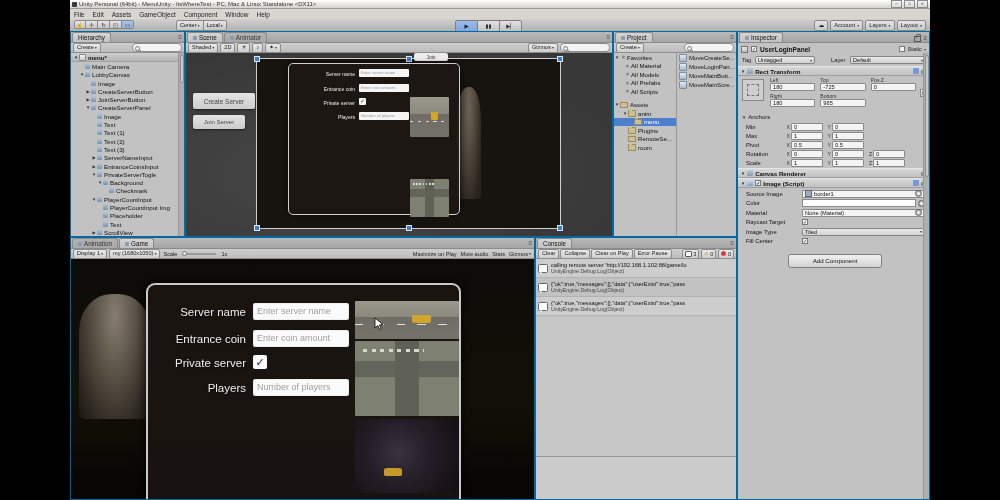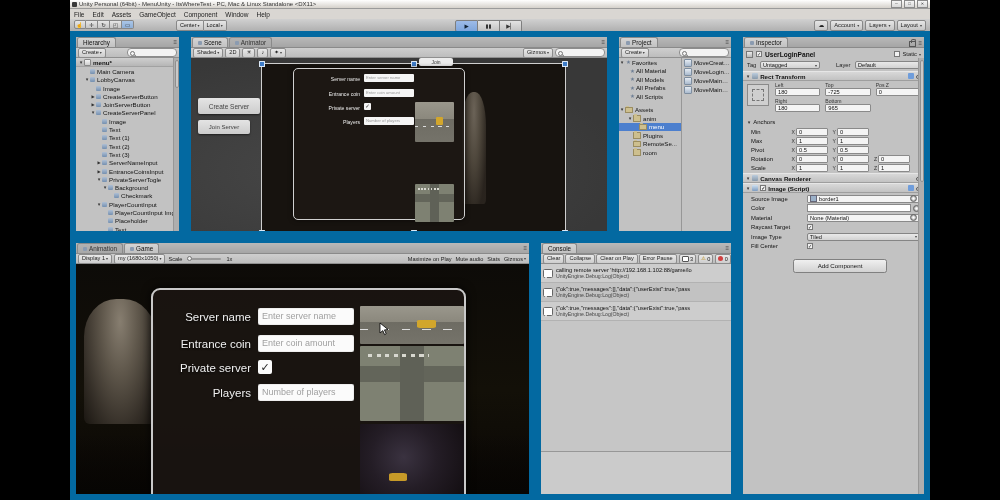--- a/index.html
+++ b/index.html
@@ -37,21 +37,21 @@
   .play-group .play-btn:first-child{border-left:1px solid #7e7e7e;border-radius:2px 0 0 2px}
   .play-group .play-btn:last-child{border-radius:0 2px 2px 0}
   .play-btn.active{background:linear-gradient(#9dbbe8,#7fa6dc);color:#123}
   .right-group{position:absolute;right:4px;top:1px;display:flex;gap:2px}
   .dd-btn{height:9px;padding:0 3px;border:1px solid #888;border-radius:2px;background:linear-gradient(#e6e6e6,#c6c6c6);
           font-size:5.8px;line-height:9px;display:flex;gap:2px;align-items:center;color:#222}
   .dd{font-size:4px;color:#444}
 
   
   .panels{position:absolute;left:0;top:31px;right:0;bottom:0}
-  .panel{position:absolute;background:#c2c2c2;border:6px solid #0369a1;box-sizing:border-box;overflow:hidden}
+  .panel{position:absolute;background:#c2c2c2;border:1px solid #0369a1;box-sizing:border-box;overflow:hidden}
   .tabstrip{position:absolute;left:0;top:0;right:0;height:11px;background:linear-gradient(#b9b9b9,#a5a5a5);
             border-bottom:1px solid #8a8a8a;display:flex;align-items:flex-end;padding-left:1px;box-sizing:border-box}
   .tab{height:10px;line-height:10px;padding:0 5px;font-size:6.3px;background:linear-gradient(#d4d4d4,#c2c2c2);
        border:1px solid #8a8a8a;border-bottom:none;border-radius:2.5px 2.5px 0 0;margin-right:1px;color:#111;
        display:flex;align-items:center;gap:2px;box-sizing:border-box}
   .tab.inactive{background:linear-gradient(#b2b2b2,#a8a8a8);color:#333}
   .tab-ico{width:4px;height:4px;background:#8b9bb0;border-radius:1px;flex:none}
   .panel-right-icons{position:absolute;right:2px;top:2px;display:flex;gap:2px;align-items:center}
   .panel-menu{font-size:6px;color:#444;line-height:6px}
   .lock-ico{width:5px;height:4px;border:1px solid #555;border-radius:0.5px;position:relative;margin-top:2px}

